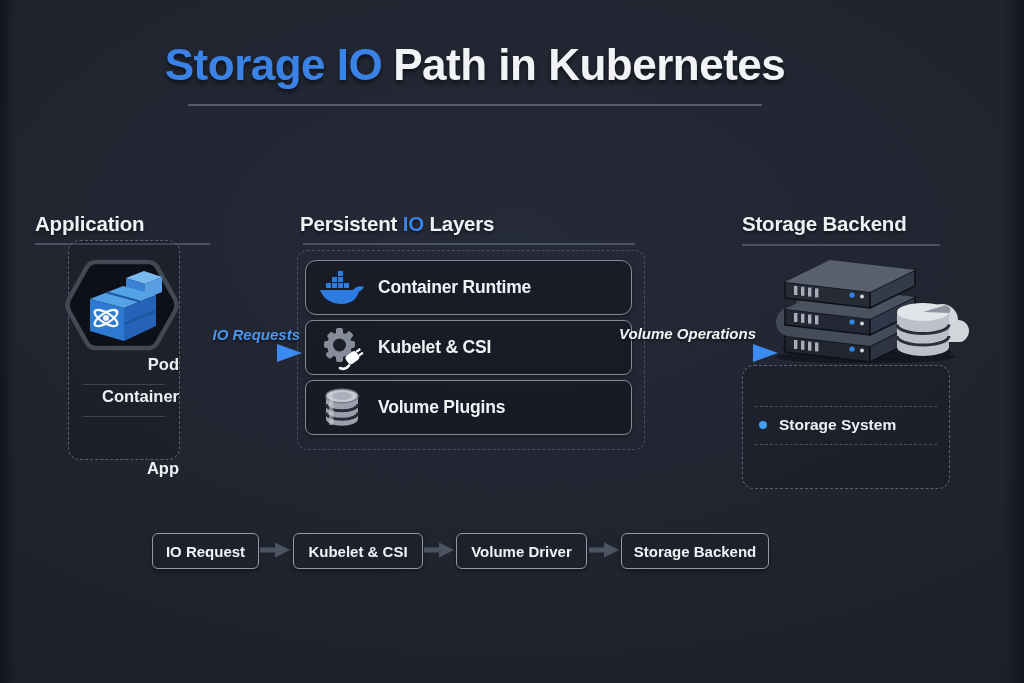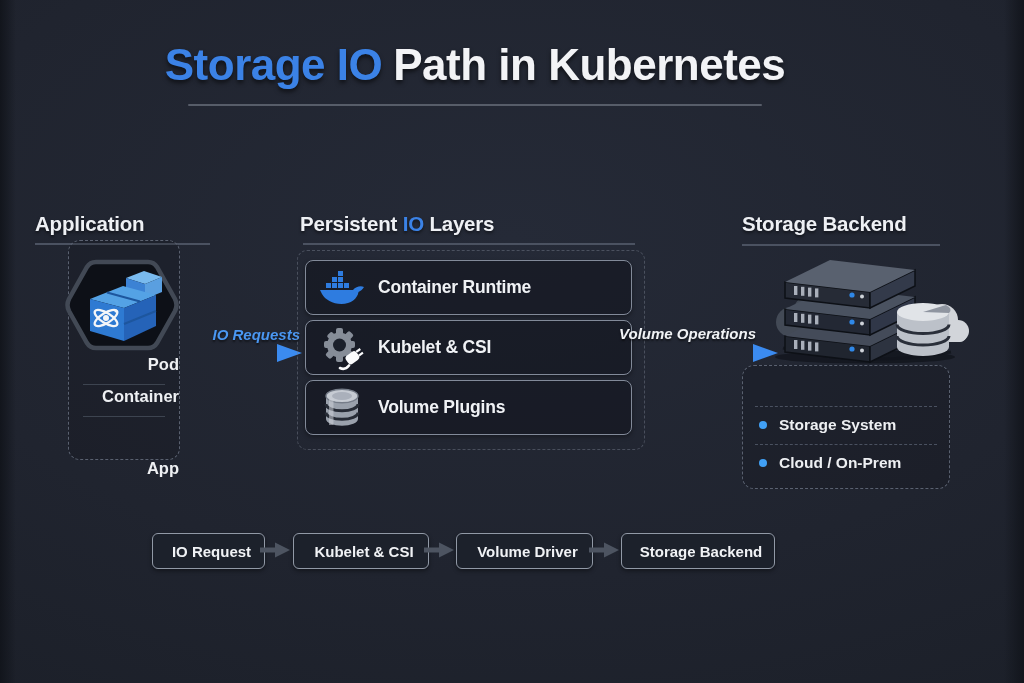--- a/index.html
+++ b/index.html
@@ -36,21 +36,21 @@
   .arrow-label{font-size:15px;font-weight:700;font-style:italic;text-align:right;white-space:nowrap;
                text-shadow:0 2px 2px rgba(0,0,0,.5);}
   
   .r-item{position:absolute;left:0;width:100%;height:28px;display:flex;align-items:center;}
   .r-dot{width:8px;height:8px;border-radius:50%;background:#41a0f5;margin:0 12px 0 16px;flex:0 0 auto;}
   .r-text{color:#eef0f3;font-weight:700;font-size:15.5px;white-space:nowrap;}
   
   .flow-box{position:absolute;top:533px;height:34px;border:1.5px solid #9199a6;border-radius:6px;
             background:rgba(28,32,42,.8);box-shadow:0 2px 4px rgba(0,0,0,.4);
             display:flex;align-items:center;justify-content:center;
-            color:#f0f2f5;font-weight:700;font-size:15px;white-space:nowrap;padding-left:6px;}
+            color:#f0f2f5;font-weight:700;font-size:15px;white-space:nowrap;}
 </style>
 </head>
 <body>
 
 <div id="stage">
 
   <div class="abs title">
     <span class="hl">Storage IO</span><span>Path in Kubernetes</span>
   </div>
   <div class="abs title-underline"></div>
@@ -104,21 +104,21 @@
           <stop offset="0" stop-color="#1a5fc4"></stop>
           <stop offset="1" stop-color="#3b8bf0"></stop>
         </linearGradient>
       </defs>
     <path d="M2,11 H106" stroke="url(#bg1)" stroke-width="5.5"></path>
     <polygon points="103,2 128,11 103,20" fill="#3b8bf0"></polygon>
   </svg>
 
   <div class="abs layers-outline" style="top:250px;left:297px;width:346px;height:198px;"></div>
 
-  <div class="layer-box" style="top:260px;">
+  <div class="layer-box" style="top:260px;border-radius:11px;">
     <span class="layer-icon" style="width:72px;">
       <svg width="46" height="36" viewBox="0 0 46 36">
         <g fill="#2e7ce0">
           <rect x="7" y="13" width="5" height="5"></rect>
             <rect x="13" y="13" width="5" height="5"></rect>
             <rect x="19" y="13" width="5" height="5"></rect>
             <rect x="25" y="13" width="5" height="5"></rect>
           <rect x="13" y="7" width="5" height="5"></rect>
             <rect x="19" y="7" width="5" height="5"></rect>
             <rect x="19" y="1" width="5" height="5"></rect>
@@ -250,24 +250,20 @@
     </g>
   </svg>
 
   <div class="abs dashed-box" style="top:365px;left:742px;width:206px;height:122px;">
     <div class="sep-dash" style="position:absolute;top:40px;left:12px;right:12px;"></div>
     <div class="r-item" style="top:45px;">
       <span class="r-dot"></span>
       <span class="r-text">Storage System</span>
     </div>
     <div class="sep-dash" style="position:absolute;top:78px;left:12px;right:12px;"></div>
-    <div class="r-item" style="top:83px;">
-      <span class="r-dot"></span>
-      <span class="r-text">Cloud / On-Prem</span>
-    </div>
   </div>
 
   <div class="flow-box" style="left:152px;width:105px;">IO Request</div>
   <svg class="abs" style="top:541px;left:259px;" width="32" height="18" viewBox="0 0 32 18">
     <path d="M1,9 H17" stroke="#4d5461" stroke-width="5"></path>
       <polygon points="16,1.5 31,9 16,16.5" fill="#4d5461"></polygon>
   </svg>
   <div class="flow-box" style="left:293px;width:128px;">Kubelet &amp; CSI</div>
   <svg class="abs" style="top:541px;left:423px;" width="32" height="18" viewBox="0 0 32 18">
     <path d="M1,9 H17" stroke="#4d5461" stroke-width="5"></path>

